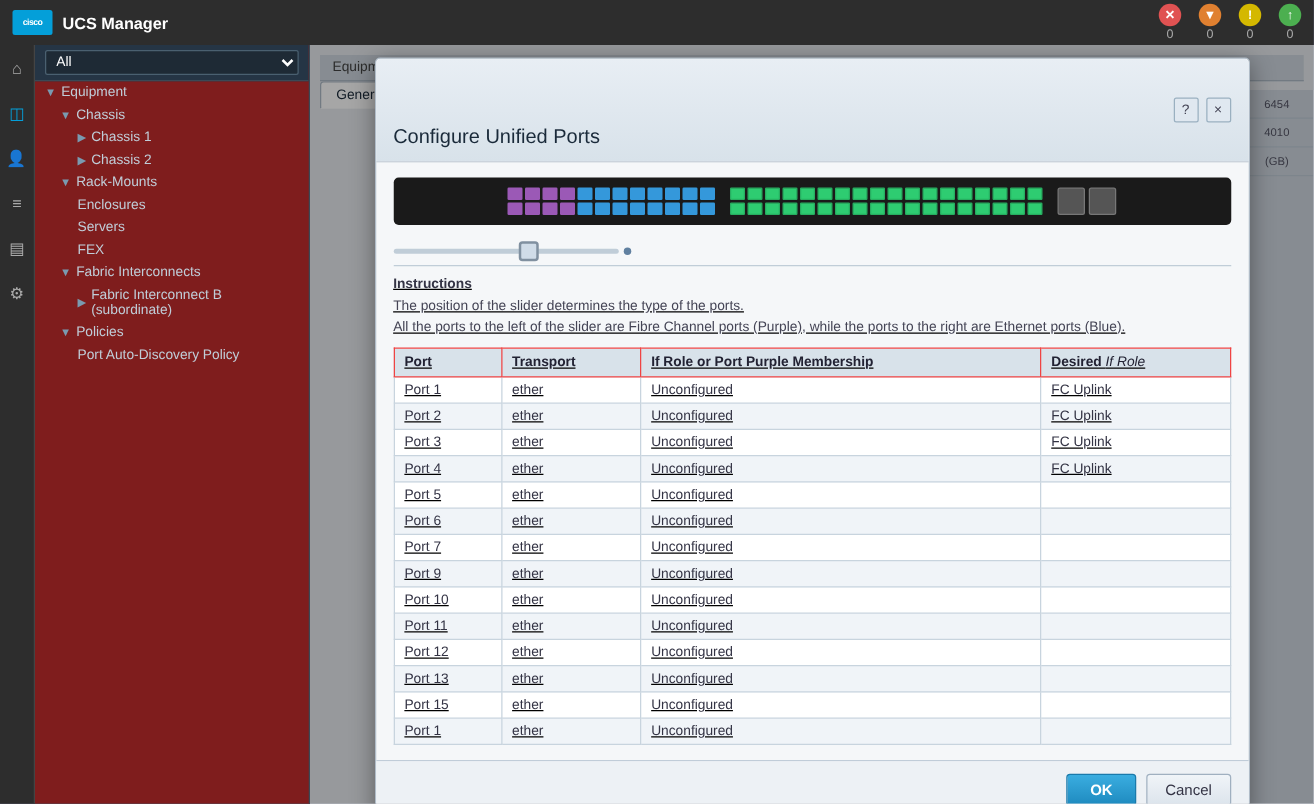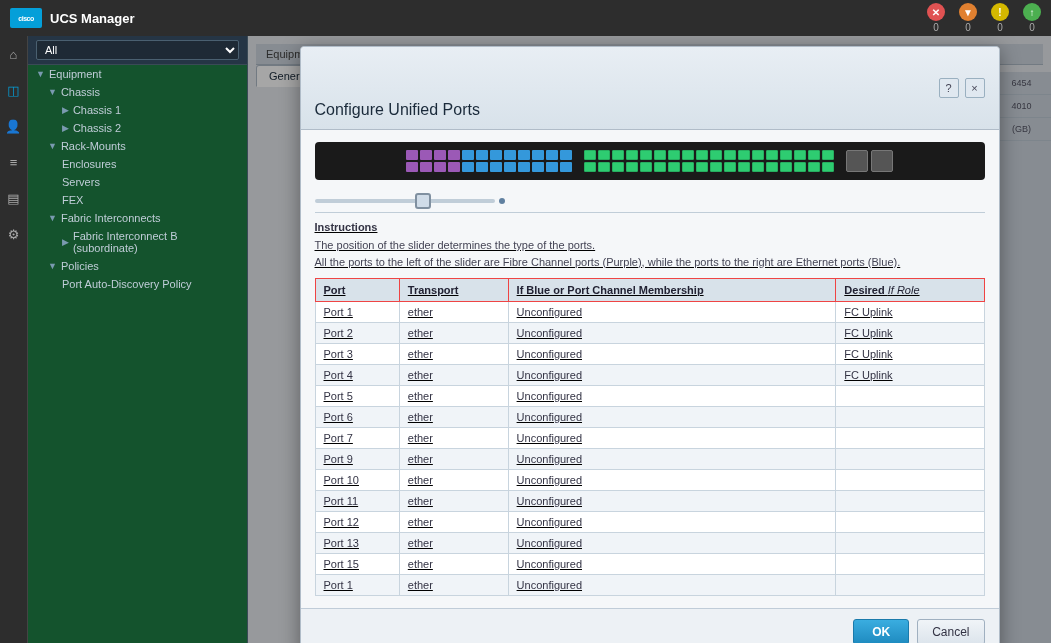--- a/index.html
+++ b/index.html
@@ -86,21 +86,21 @@
       justify-content: center;
       color: #aaa;
       font-size: 13px;
       cursor: pointer;
     }
     .nav-icon.active { color: #049fd9; }
 
     
     .sidebar {
       width: 220px;
-      background: #14532d;
+      background: #7f1d1d;
       overflow-y: auto;
       border-right: 1px solid #3a4a56;
     }
     .sidebar-dropdown {
       padding: 4px 8px;
       background: #253545;
       border-bottom: 1px solid #3a4a56;
       display: flex;
       align-items: center;
       gap: 4px;
@@ -621,21 +621,21 @@
             <div class="instructions-title">Instructions</div>
             <div class="instructions-text">The position of the slider determines the type of the ports.</div>
             <div class="instructions-text">All the ports to the left of the slider are Fibre Channel ports (Purple), while the ports to the right are Ethernet ports (Blue).</div>
           </div>
 
           <table class="ports-table">
             <thead>
               <tr>
                 <th>Port</th>
                 <th>Transport</th>
-                <th>If Blue or Port Channel Membership</th>
+                <th>If Role or Port Purple Membership</th>
                 <th>Desired <span class="role-text">If Role</span></th>
               </tr>
             </thead>
             <tbody id="ports-tbody">
             <tr>
       <td>Port 1</td>
       <td>ether</td>
       <td>Unconfigured</td>
       <td>FC Uplink</td>
     </tr>

